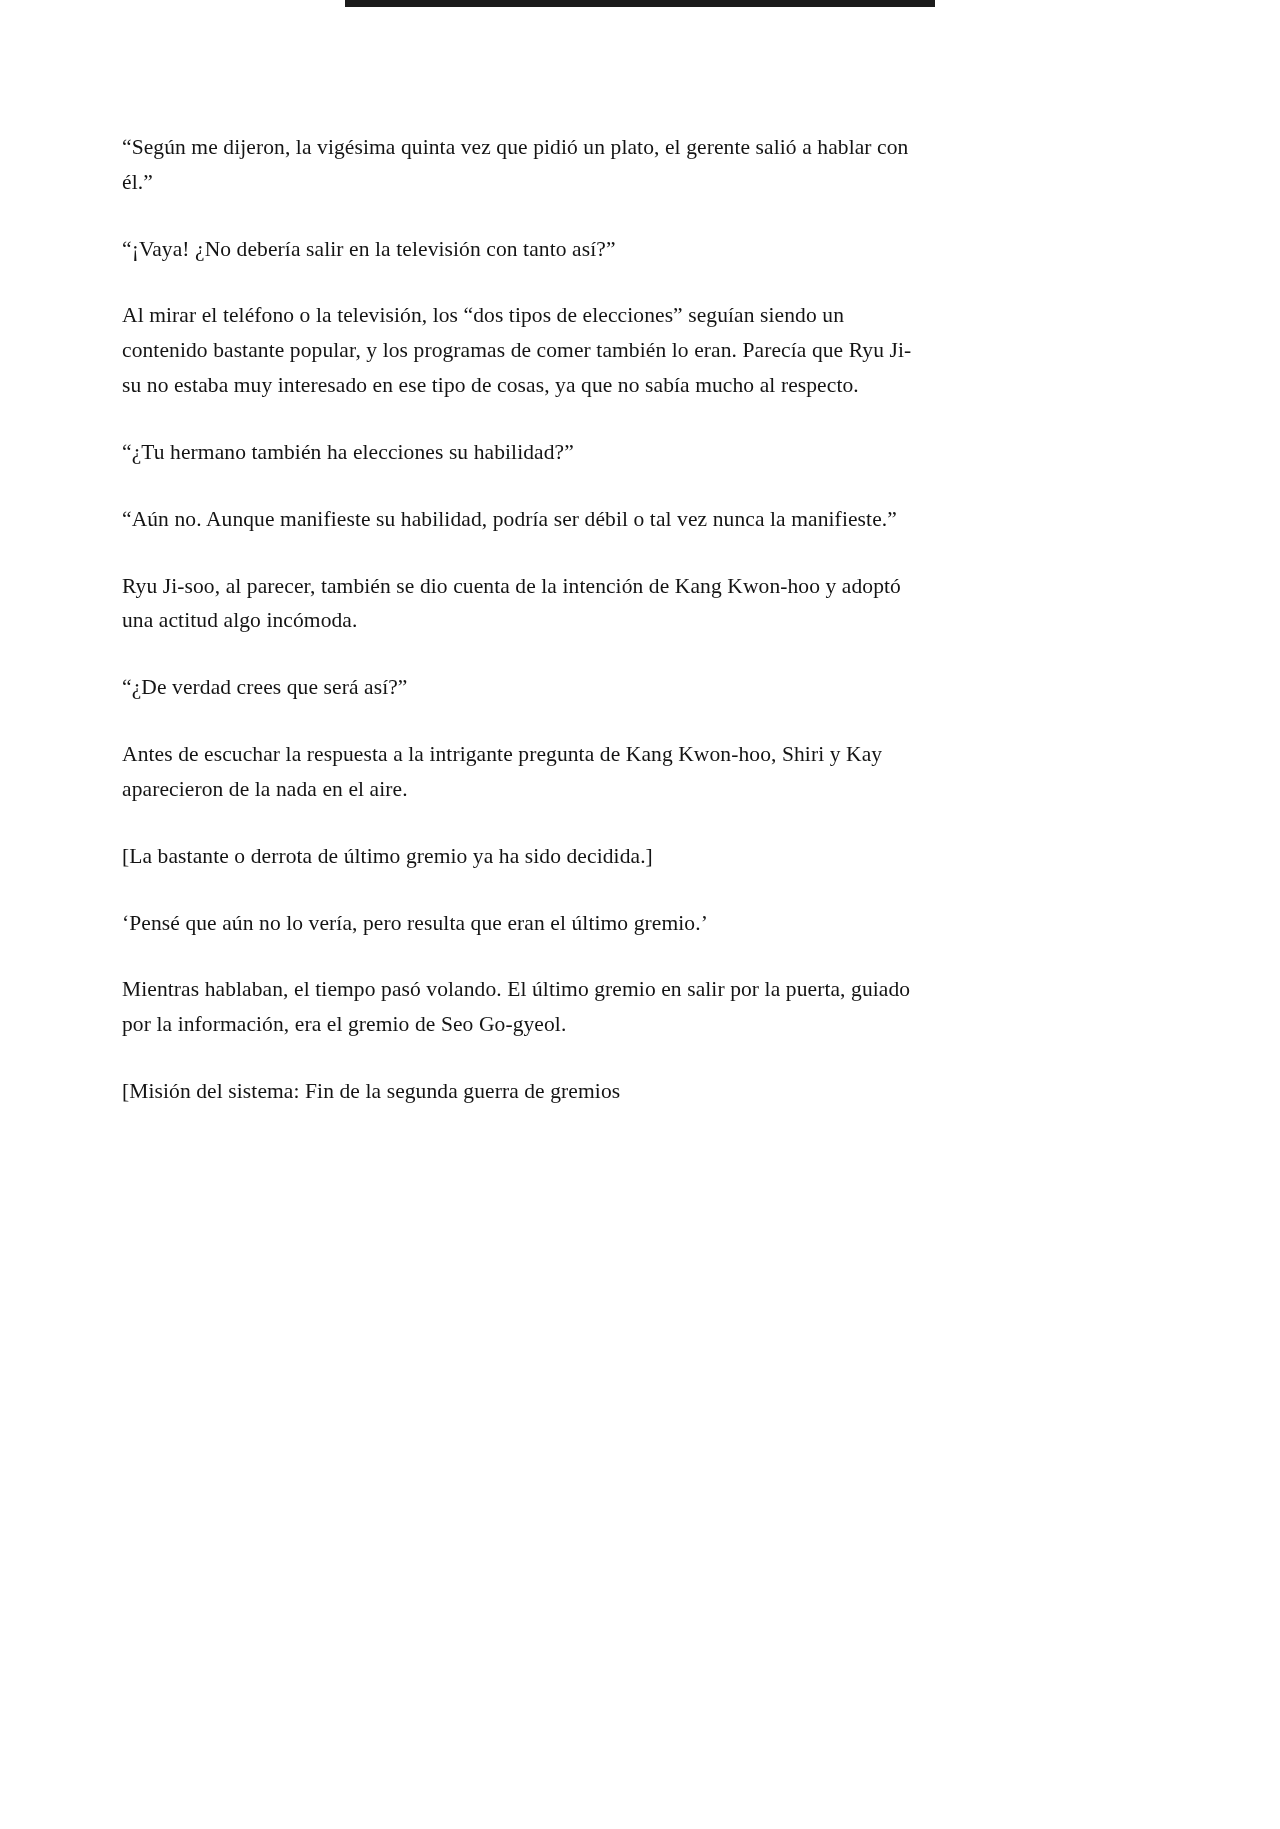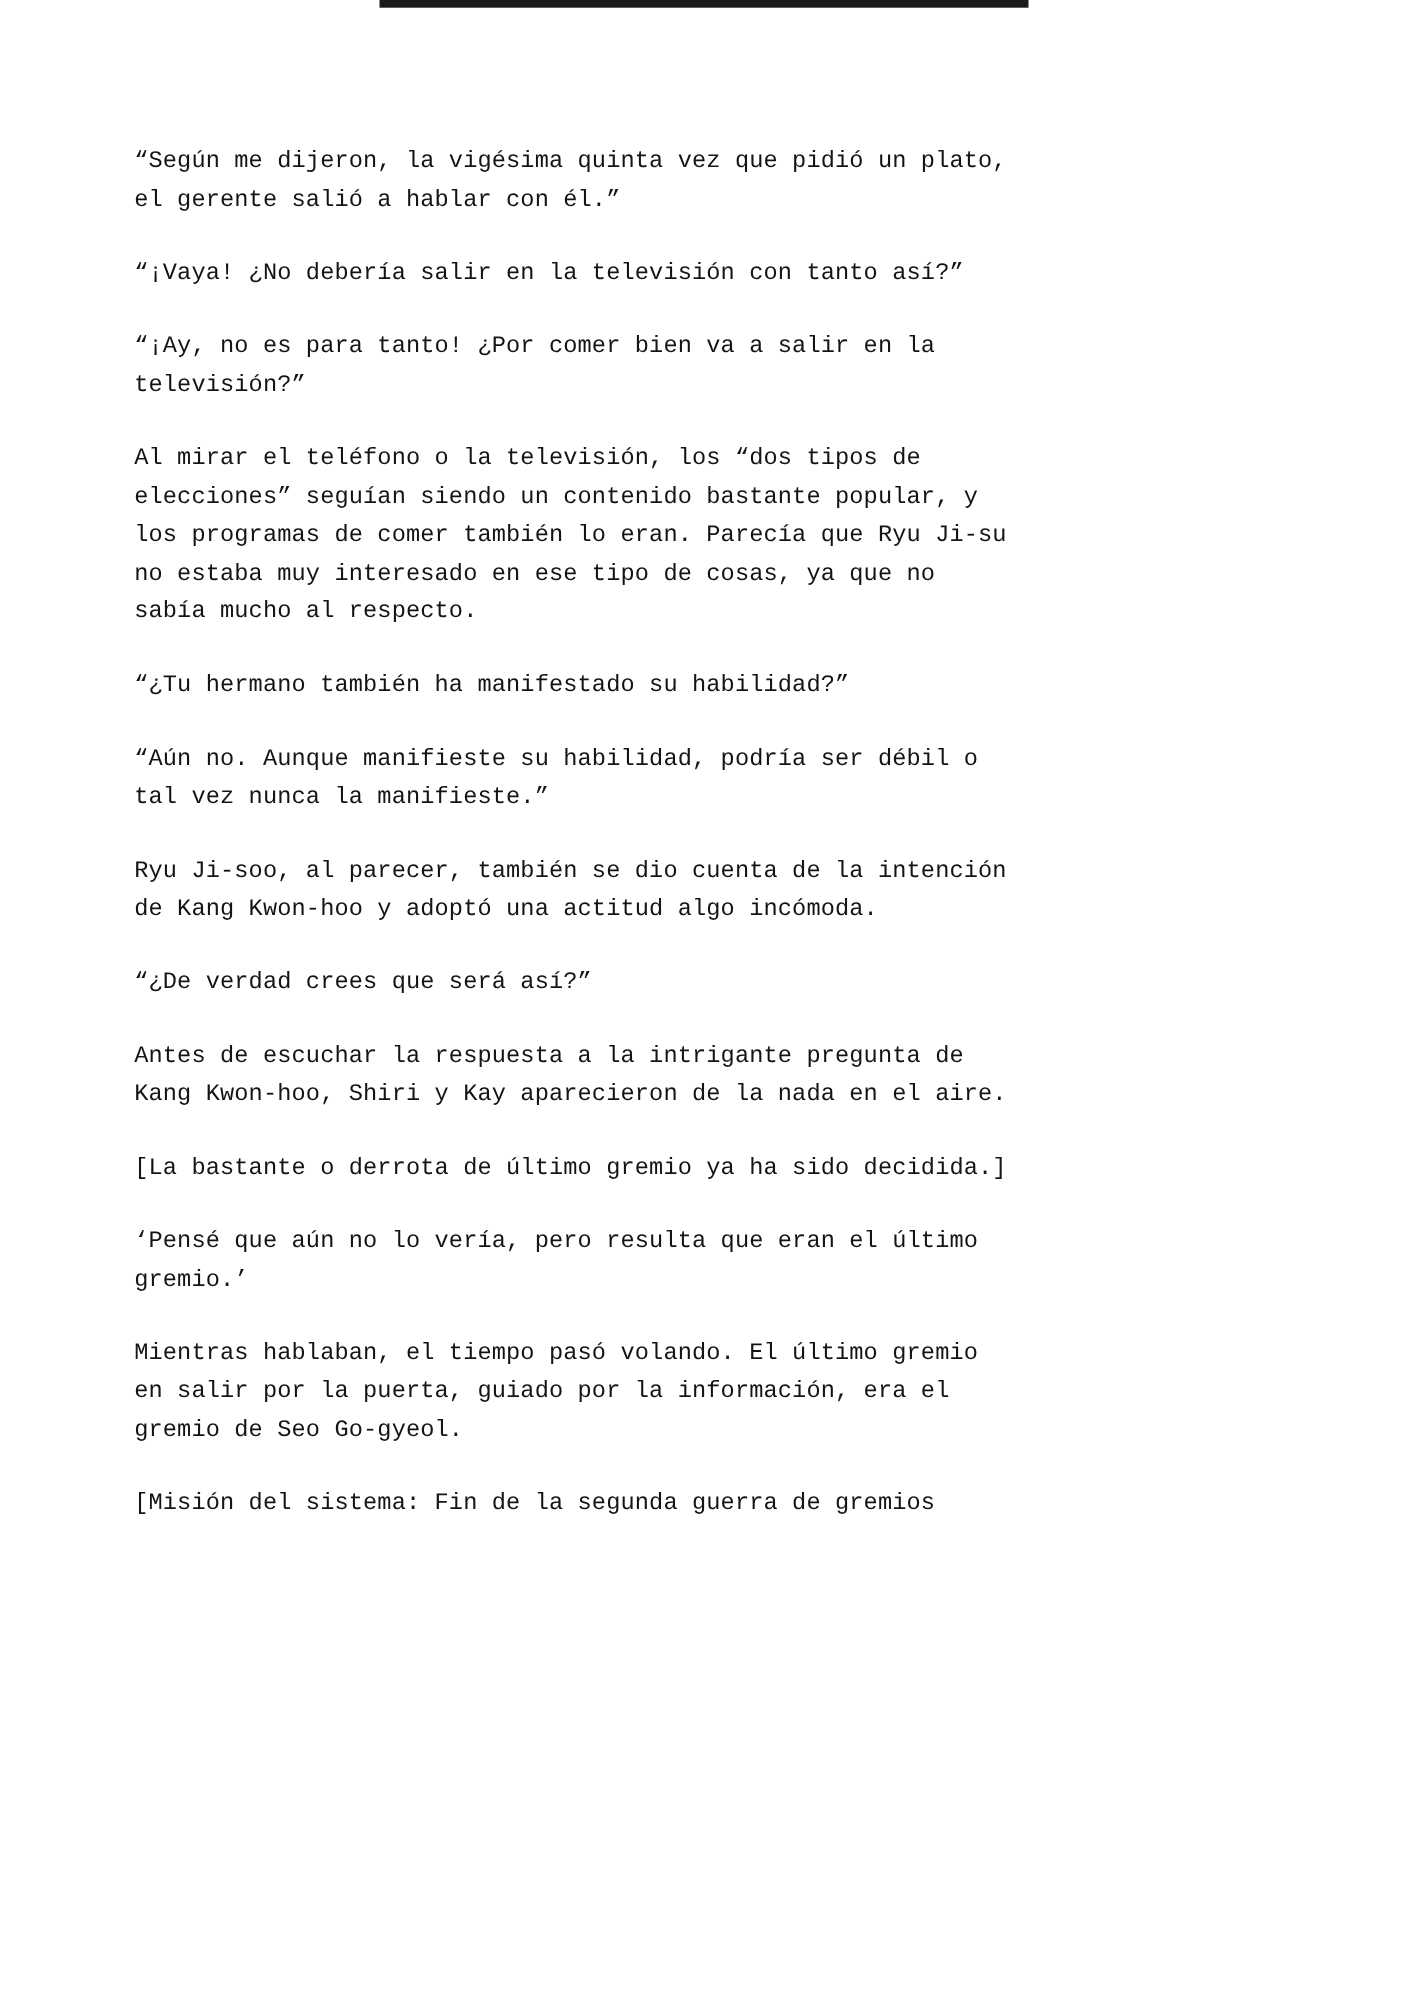--- a/index.html
+++ b/index.html
@@ -12,21 +12,20 @@
     min-height: 1829px;
     font-family: "Liberation Serif", serif;
     color: #1a1a1a;
   }
   .page {
     position: relative;
     width: 1092px;
     min-height: 1829px;
     background: #ffffff;
     box-sizing: border-box;
-    font-family: Liberation Mono, monospace;
   }
   .top-bar {
     position: absolute;
     top: 0;
     left: 345px;
     width: 590px;
     height: 7px;
     background: #1b1b1b;
   }
   .content {
@@ -47,23 +46,22 @@
 </head>
 <body>
 
 <div class="page">
 
   <div class="top-bar"></div>
 
   <div class="content">
     <p class="para">“Según me dijeron, la vigésima quinta vez que pidió un plato, el gerente salió a hablar con él.”</p>
     <p class="para">“¡Vaya! ¿No debería salir en la televisión con tanto así?”</p>
-    <p class="para">“¡Ay, no es para tanto! ¿Por comer bien va a salir en la televisión?”</p>
     <p class="para">Al mirar el teléfono o la televisión, los “dos tipos de elecciones” seguían siendo un contenido bastante popular, y los programas de comer también lo eran. Parecía que Ryu Ji-su no estaba muy interesado en ese tipo de cosas, ya que no sabía mucho al respecto.</p>
-    <p class="para">“¿Tu hermano también ha manifestado su habilidad?”</p>
+    <p class="para">“¿Tu hermano también ha elecciones su habilidad?”</p>
     <p class="para">“Aún no. Aunque manifieste su habilidad, podría ser débil o tal vez nunca la manifieste.”</p>
     <p class="para">Ryu Ji-soo, al parecer, también se dio cuenta de la intención de Kang Kwon-hoo y adoptó una actitud algo incómoda.</p>
     <p class="para">“¿De verdad crees que será así?”</p>
     <p class="para">Antes de escuchar la respuesta a la intrigante pregunta de Kang Kwon-hoo, Shiri y Kay aparecieron de la nada en el aire.</p>
     <p class="para">[La bastante o derrota de último gremio ya ha sido decidida.]</p>
     <p class="para">‘Pensé que aún no lo vería, pero resulta que eran el último gremio.’</p>
     <p class="para">Mientras hablaban, el tiempo pasó volando. El último gremio en salir por la puerta, guiado por la información, era el gremio de Seo Go-gyeol.</p>
     <p class="para">[Misión del sistema: Fin de la segunda guerra de gremios</p>
   </div>
 

